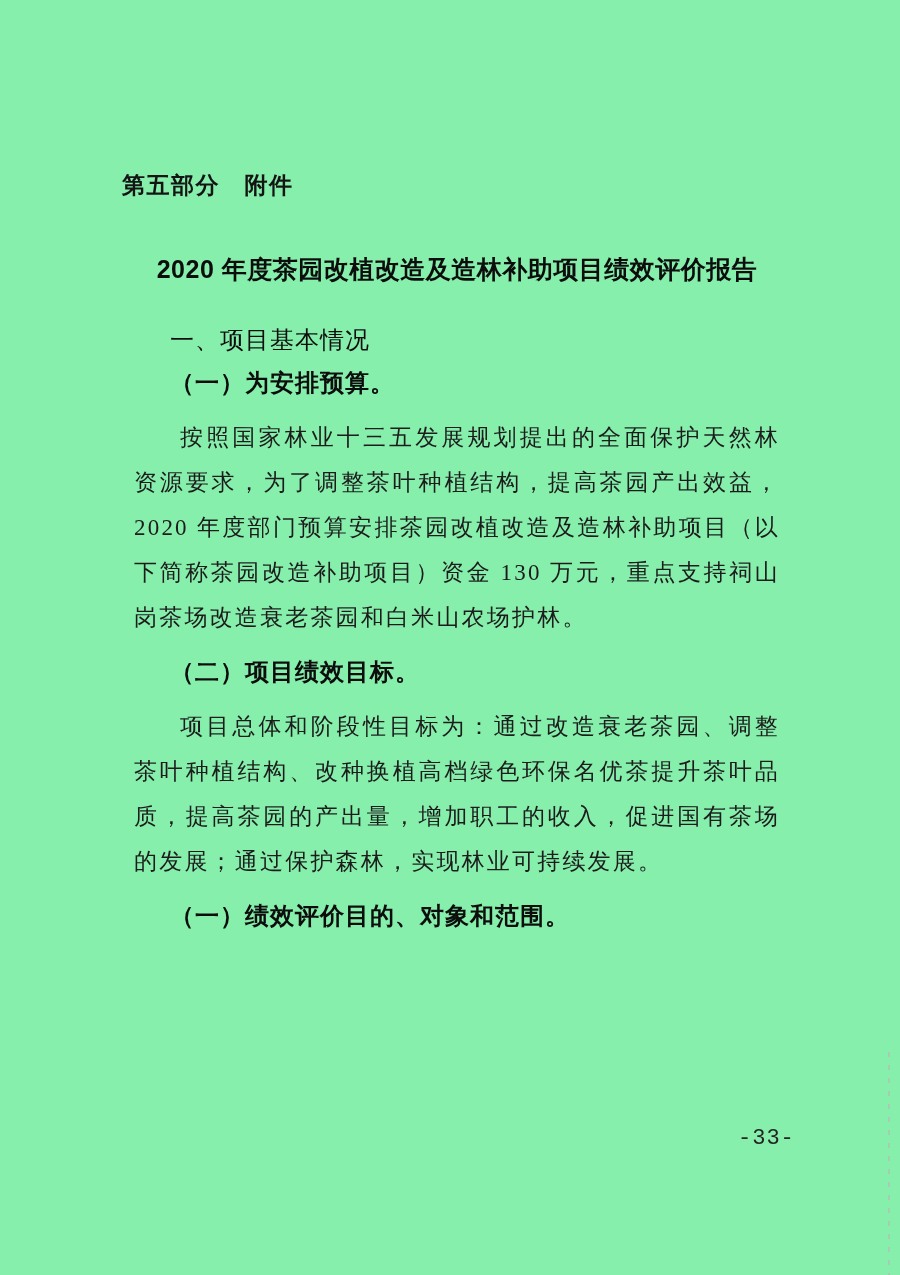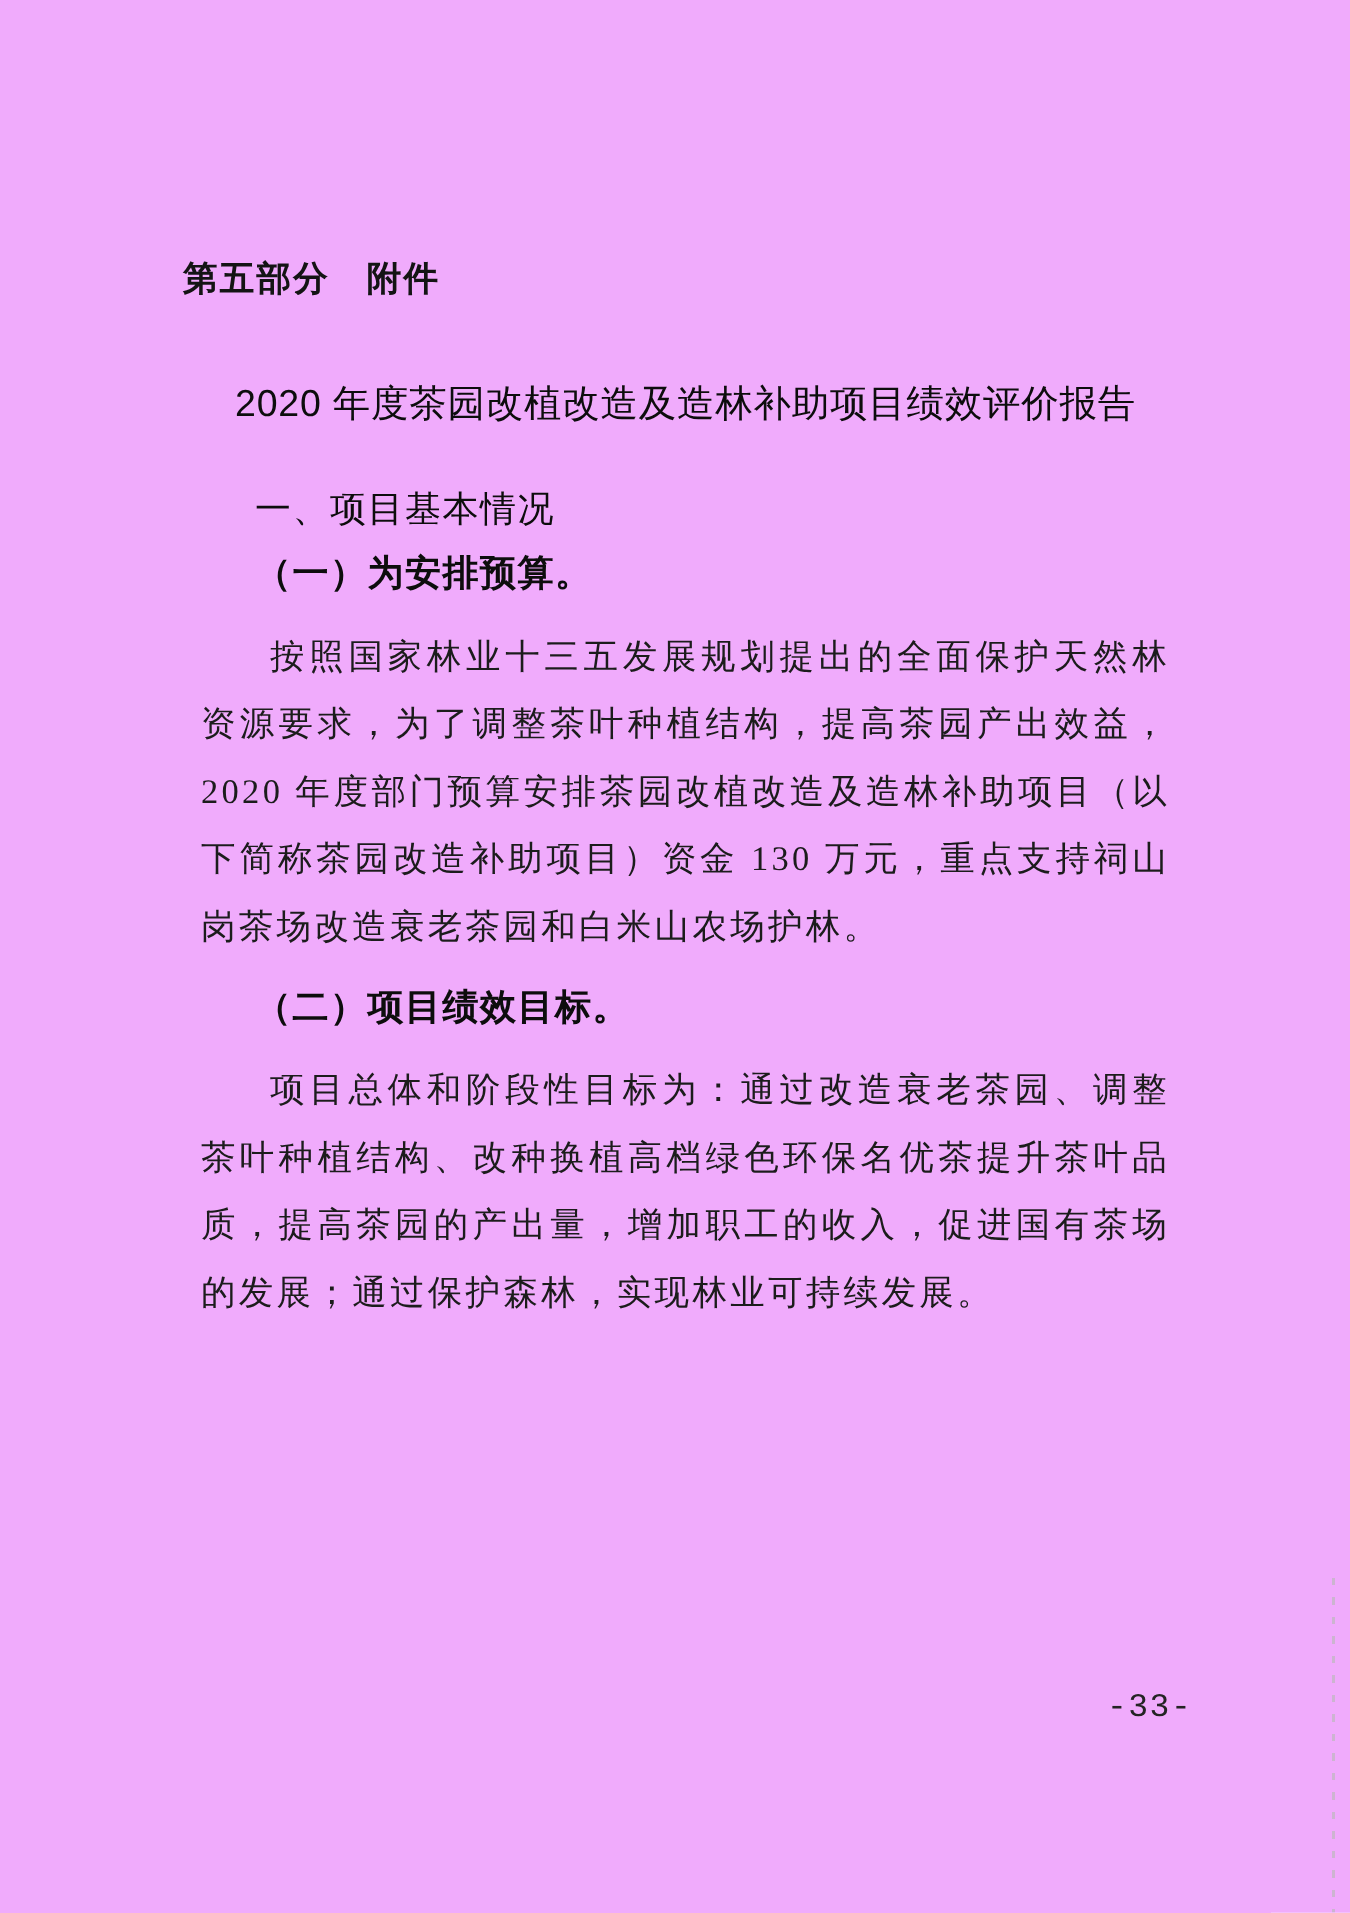--- a/index.html
+++ b/index.html
@@ -6,21 +6,21 @@
   html, body { margin: 0; padding: 0; }
   body {
     background: #ffffff;
     font-family: "Liberation Serif", serif;
   }
   .page {
     position: relative;
     width: 900px;
     height: 1275px;
     margin: 0 auto;
-    background: #f0abfc;
+    background: #86efac;
     color: #1c1c1c;
     overflow: hidden;
   }
   .content {
     position: absolute;
     left: 122px;
     top: 170px;
     width: 670px;
   }
   .section-label {
@@ -29,21 +29,21 @@
     font-weight: 600;
     letter-spacing: 1.5px;
     color: #141414;
     line-height: 30px;
   }
   .doc-title {
     margin-top: 52px;
     text-align: center;
     font-family: "Liberation Sans", sans-serif;
     font-size: 25px;
-    font-weight: 400;
+    font-weight: 700;
     letter-spacing: 0.5px;
     color: #0d0d0d;
     line-height: 34px;
   }
   .heading-1 {
     margin-top: 35px;
     font-family: "Liberation Sans", sans-serif;
     font-size: 24px;
     font-weight: 400;
     letter-spacing: 1px;
@@ -109,20 +109,21 @@
 
     <div class="heading-2">（一）为安排预算。</div>
 
     <p class="para">按照国家林业十三五发展规划提出的全面保护天然林资源要求，为了调整茶叶种植结构，提高茶园产出效益，2020 年度部门预算安排茶园改植改造及造林补助项目（以下简称茶园改造补助项目）资金 130 万元，重点支持祠山岗茶场改造衰老茶园和白米山农场护林。</p>
 
     <div class="heading-2">（二）项目绩效目标。</div>
 
     <p class="para">项目总体和阶段性目标为：通过改造衰老茶园、调整茶叶种植结构、改种换植高档绿色环保名优茶提升茶叶品质，提高茶园的产出量，增加职工的收入，促进国有茶场的发展；通过保护森林，实现林业可持续发展。</p>
 
 
+    <div class="heading-2">（一）绩效评价目的、对象和范围。</div>
 
 
   </div>
 
   <div class="page-number">-33-</div>
 
   <div class="scan-artifact-line"></div>
 
 </div>
 

